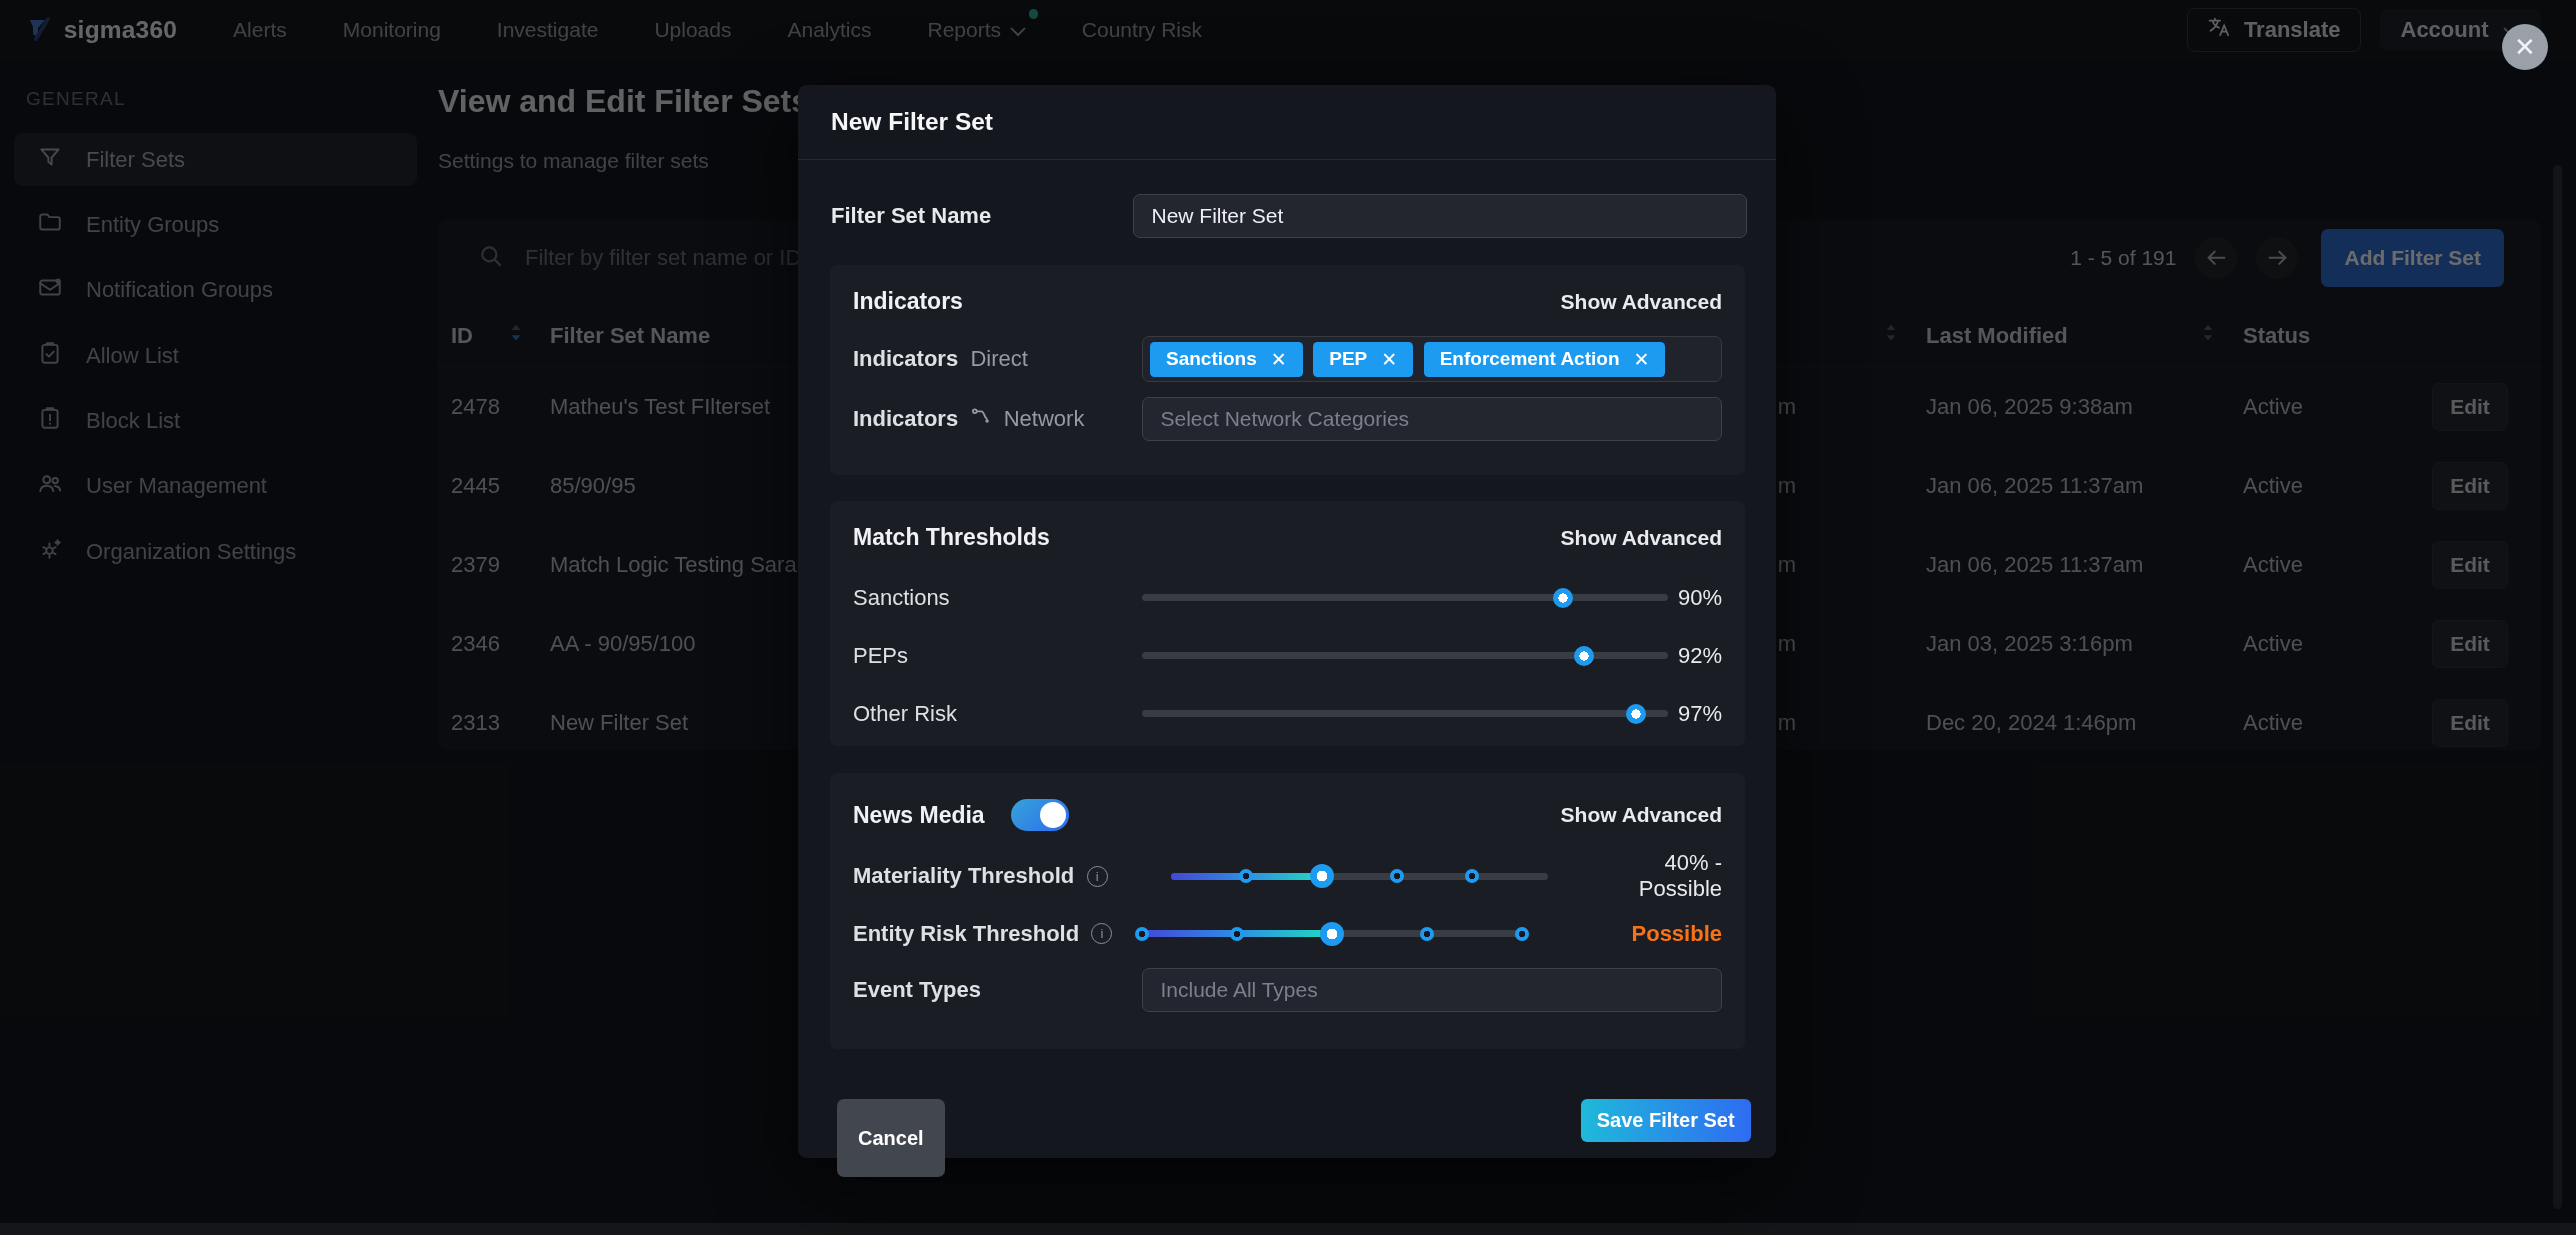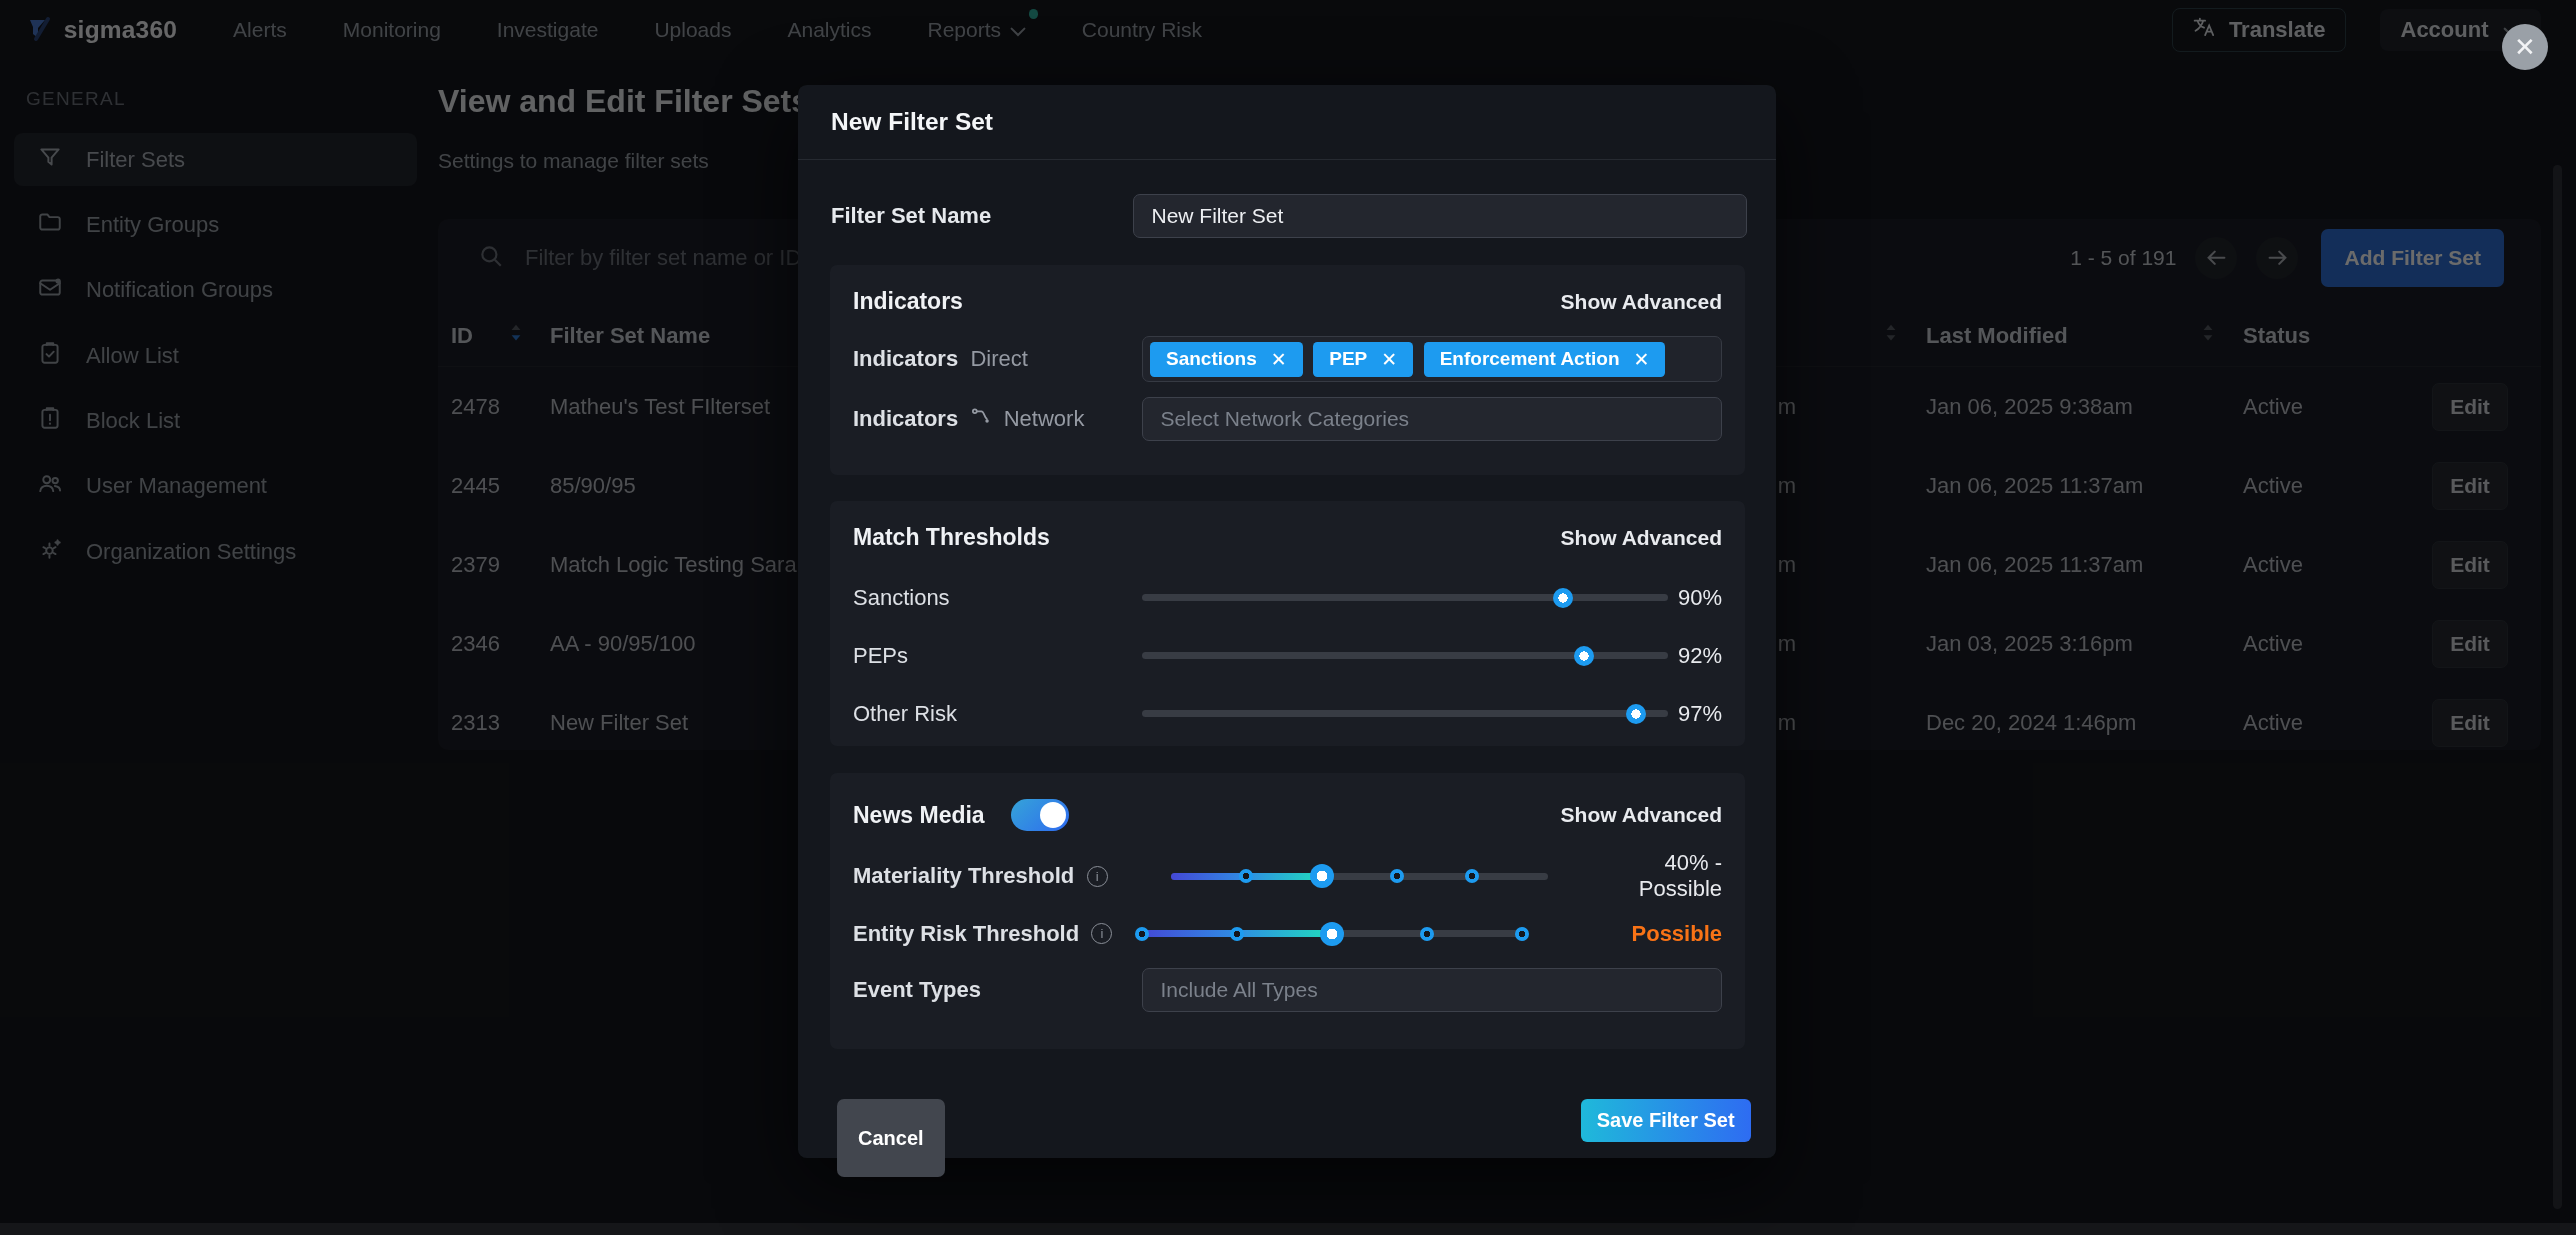--- a/index.html
+++ b/index.html
@@ -5,21 +5,21 @@
   html,body{margin:0;padding:0;background:#000;}
   .stage{position:relative;width:2576px;height:1235px;background:#15171d;
     font-family:"Liberation Sans",sans-serif;overflow:hidden;color:#c9cdd3;}
   
   .topbar{position:absolute;left:0;top:0;right:0;height:60px;background:#16181e;display:flex;align-items:center;}
   .logo{display:flex;align-items:center;gap:8.8px;margin-left:23px;}
   .logo-text{font-size:24.5px;font-weight:700;color:#f2f4f6;letter-spacing:0.2px;}
   .nav{display:flex;align-items:center;gap:56px;margin-left:56px;}
   .nav-item{font-size:21px;color:#9aa0a8;cursor:pointer;display:flex;align-items:center;gap:8.8px;position:relative;}
   .nav-dot{position:absolute;top:-8.8px;right:-12.3px;width:9.6px;height:9.6px;border-radius:50%;background:#2fae9d;}
-  .top-right{margin-left:auto;display:flex;align-items:center;gap:34px;margin-right:35px;text-align:center;}
+  .top-right{margin-left:auto;display:flex;align-items:center;gap:19px;margin-right:35px;text-align:center;}
   .btn-translate{display:flex;align-items:center;gap:12.3px;height:42px;padding:0 19px;border:1.8px solid #2f4149;
     border-radius:8px;color:#dfe3e7;font-size:22px;font-weight:600;}
   .btn-account{display:flex;align-items:center;gap:14px;height:42px;padding:0 21px;background:#1f222a;
     border-radius:8px;color:#dfe3e7;font-size:22px;font-weight:600;}
   
   .sidebar{position:absolute;left:0;top:60px;width:431px;bottom:0;padding-top:16px;}
   .sidebar-section{margin:12.3px 0 23px 26px;font-size:19px;letter-spacing:1.3px;color:#6e737c;}
   .side-item{display:flex;align-items:center;gap:23px;height:53px;margin:12.3px 14px;padding-left:23px;
     border-radius:8.8px;color:#9aa0a8;font-size:22px;}
   .side-item.active{background:#23262e;color:#aab0b8;}

